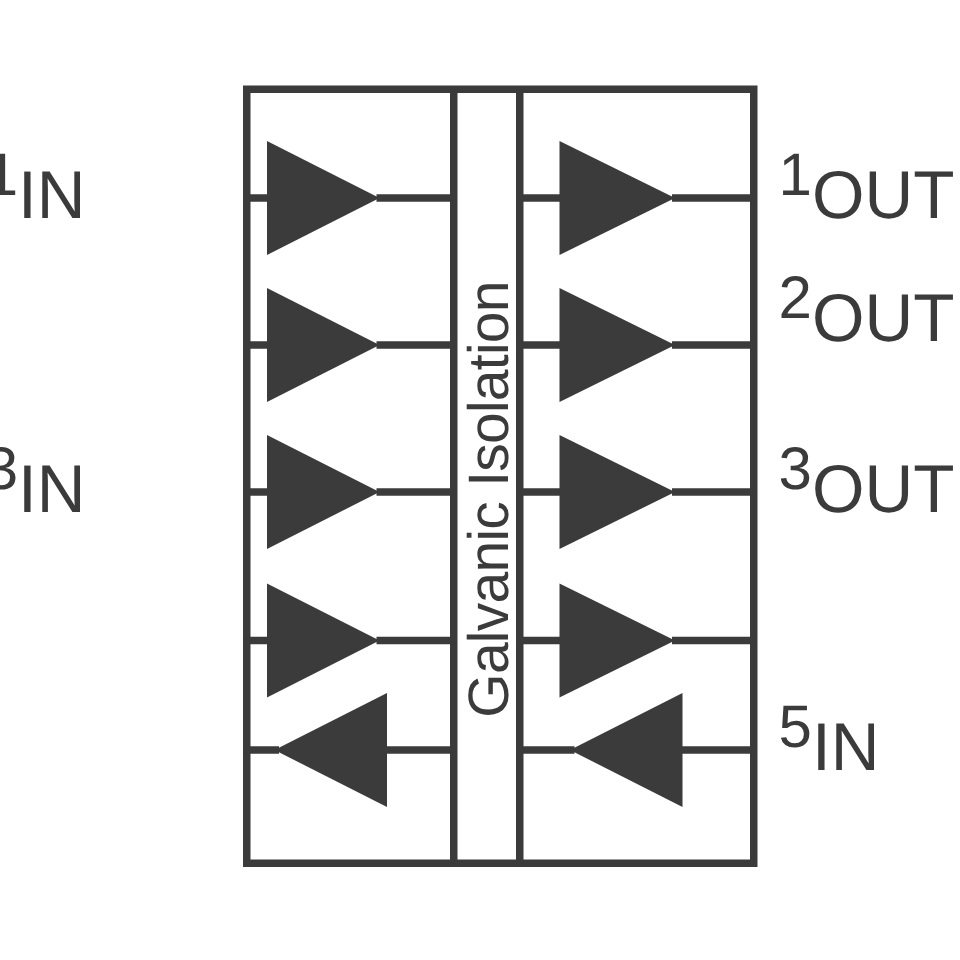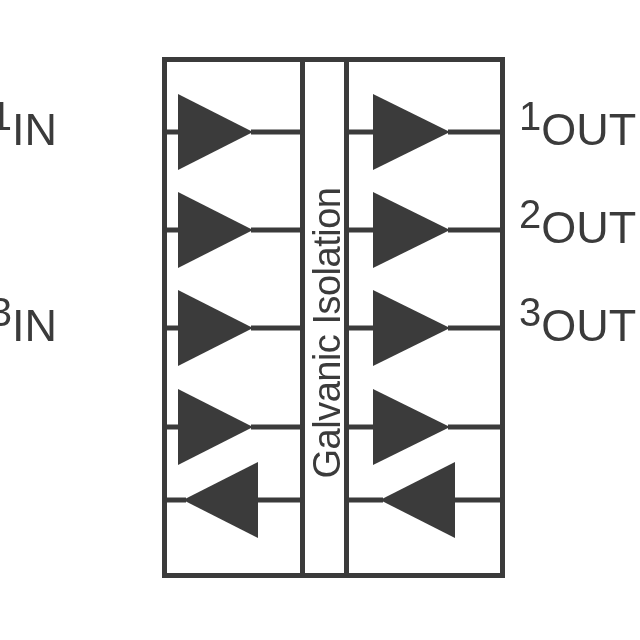--- a/index.html
+++ b/index.html
@@ -104,22 +104,25 @@
   <div class="pin-label left" style="top:104px">
     <span class="num">1</span><span class="word">IN</span>
   </div>
   <div class="pin-label left" style="top:300px">
     <span class="num">3</span><span class="word">IN</span>
   </div>
 
   <div class="pin-label right" style="top:104px">
     <span class="num">1</span><span class="word">OUT</span>
   </div>
-  <div class="pin-label right" style="top:202px">
+  <div class="pin-label right" style="top:186px">
     <span class="num">2</span><span class="word">OUT</span>
   </div>
   <div class="pin-label right" style="top:300px">
     <span class="num">3</span><span class="word">OUT</span>
+  </div>
+  <div class="pin-label right" style="top:472px">
+    <span class="num">5</span><span class="word">IN</span>
   </div>
 
   <div class="iso-label">Galvanic Isolation</div>
 
 </div>
 
 </body></html>

